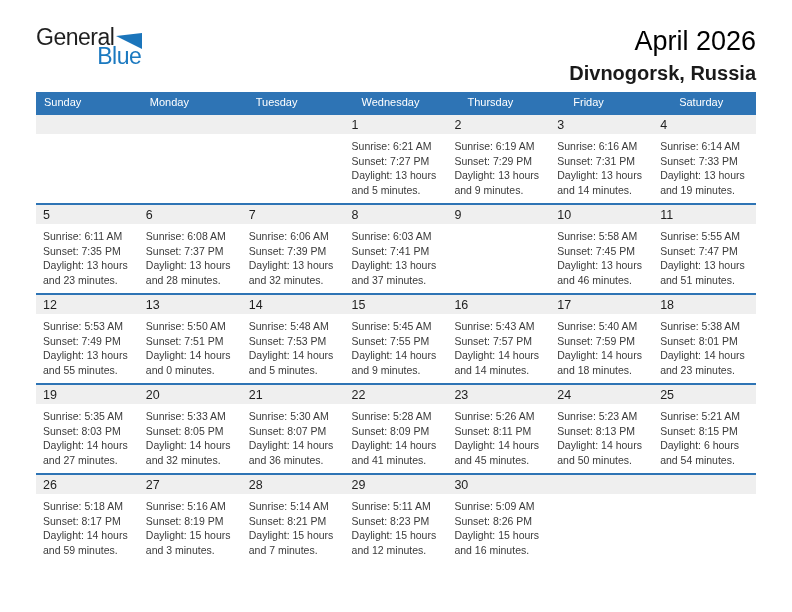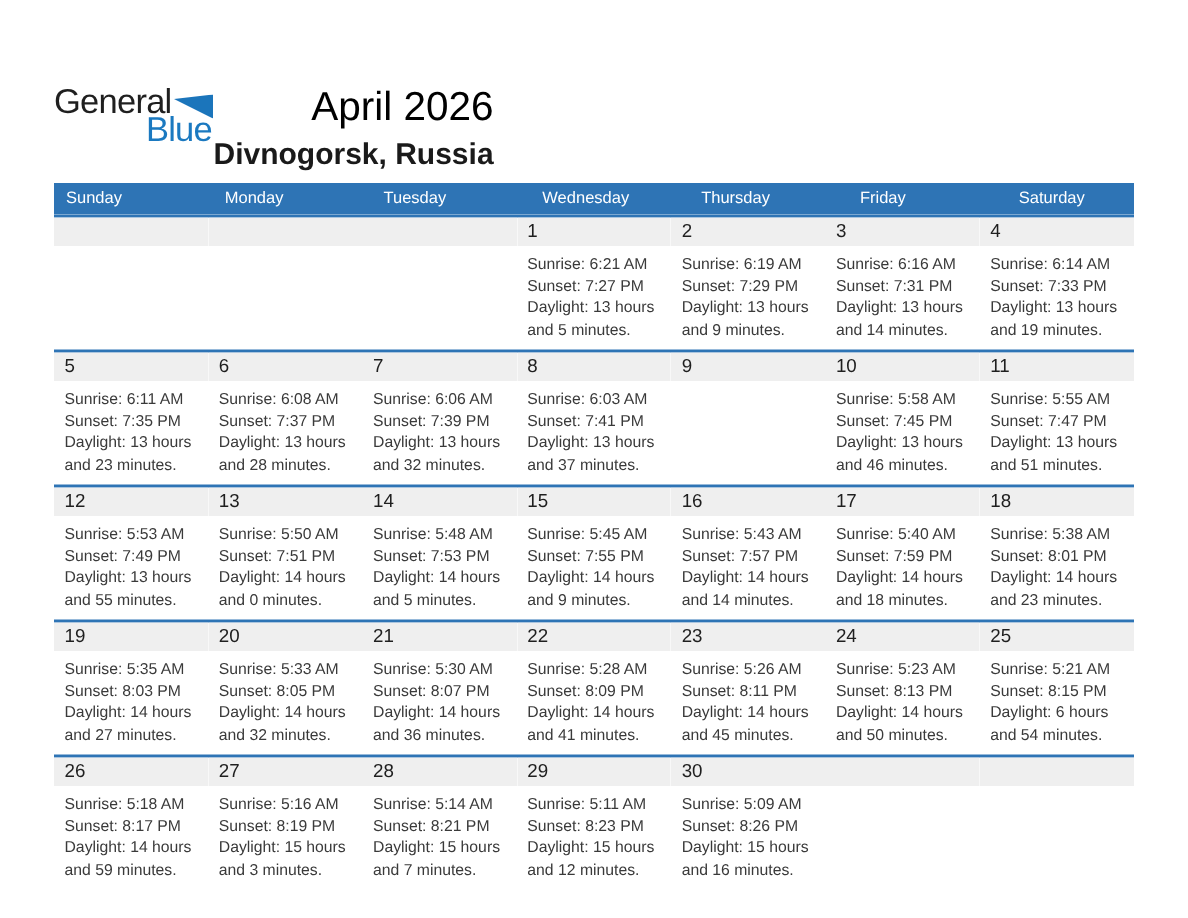--- a/index.html
+++ b/index.html
@@ -7,22 +7,23 @@
     position: relative;
     width: 792px;
     height: 612px;
     background: #ffffff;
     font-family: "Liberation Sans", sans-serif;
     overflow: hidden;
     box-sizing: border-box;
   }
   .topbar {
     display: flex;
+    justify-content: space-between;
     align-items: flex-start;
-    padding: 56px 36px 0 36px;
+    padding: 26px 36px 0 36px;
     height: 66px;
     box-sizing: content-box;
   }
   
   .logo { display: inline-block; }
   .logo-line1 { display: flex; align-items: flex-end; }
   .logo-general {
     font-size: 23px;
     color: #1f1f1f;
     letter-spacing: -0.5px;

